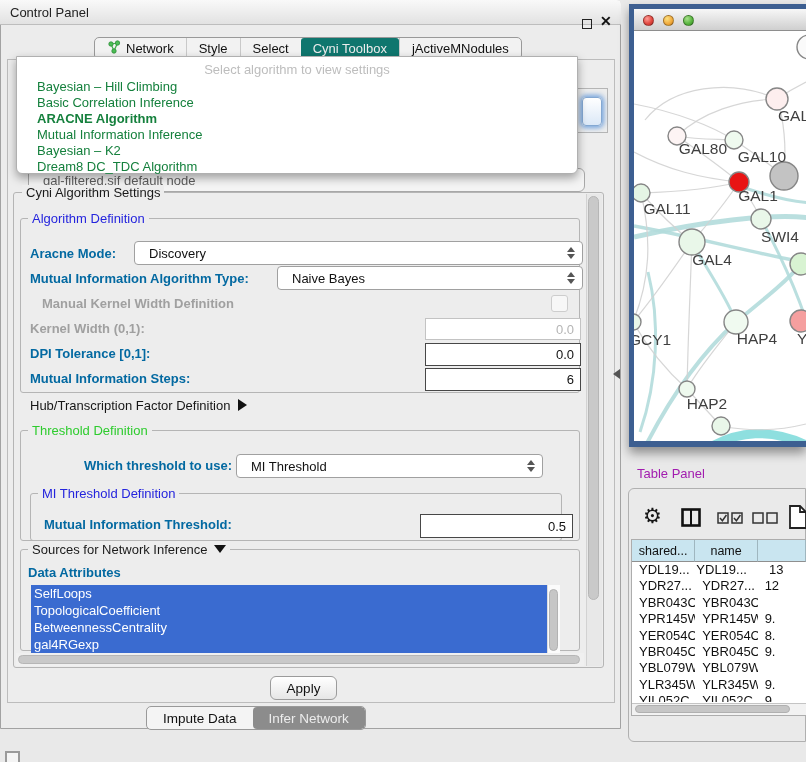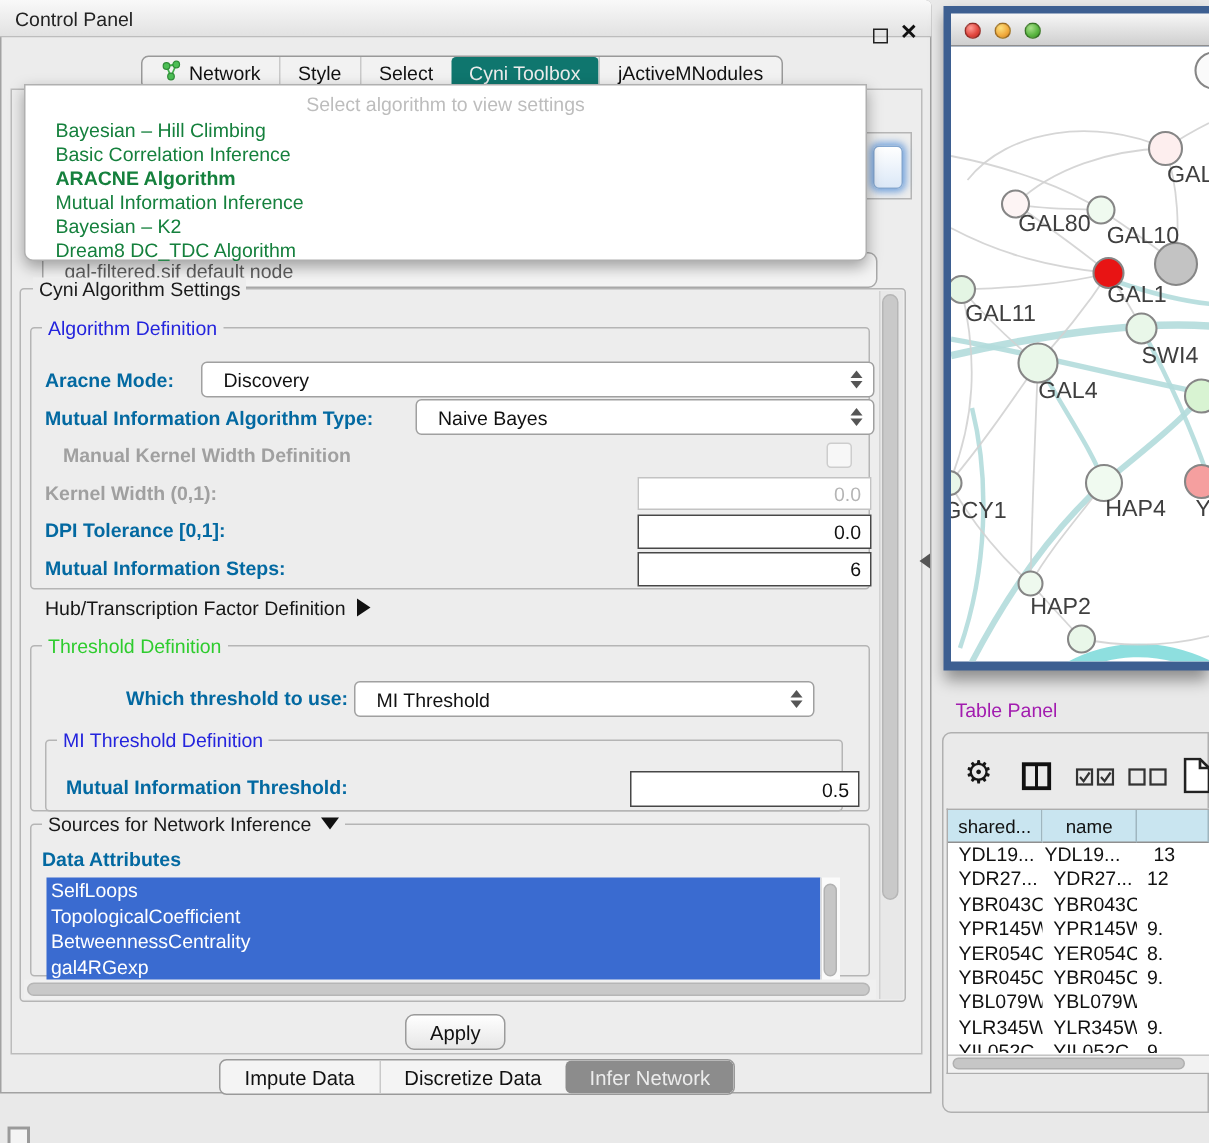--- a/index.html
+++ b/index.html
@@ -237,21 +237,20 @@
 
 <div class="abs" id="set-vscroll"></div>
 <div class="abs" id="set-vthumb"></div>
 <div class="abs" id="set-hscroll"></div>
 <div class="abs" id="set-hthumb"></div>
 
 <div class="abs" id="apply-btn">Apply</div>
 
 <div class="abs" id="bottom-tabs">
     <div class="btab">Impute Data</div>
-    <div class="btab">Discretize Data</div>
     <div class="btab active">Infer Network</div>
   </div>
 
 <div class="abs" id="dock-icon"></div>
 <div class="abs" id="collapse-arrow"></div>
 
 <div class="abs" id="net-frame"></div>
 <div class="abs" id="net-titlebar"></div>
 <div class="abs tl" id="tl-close"></div>
 <div class="abs tl" id="tl-min"></div>

